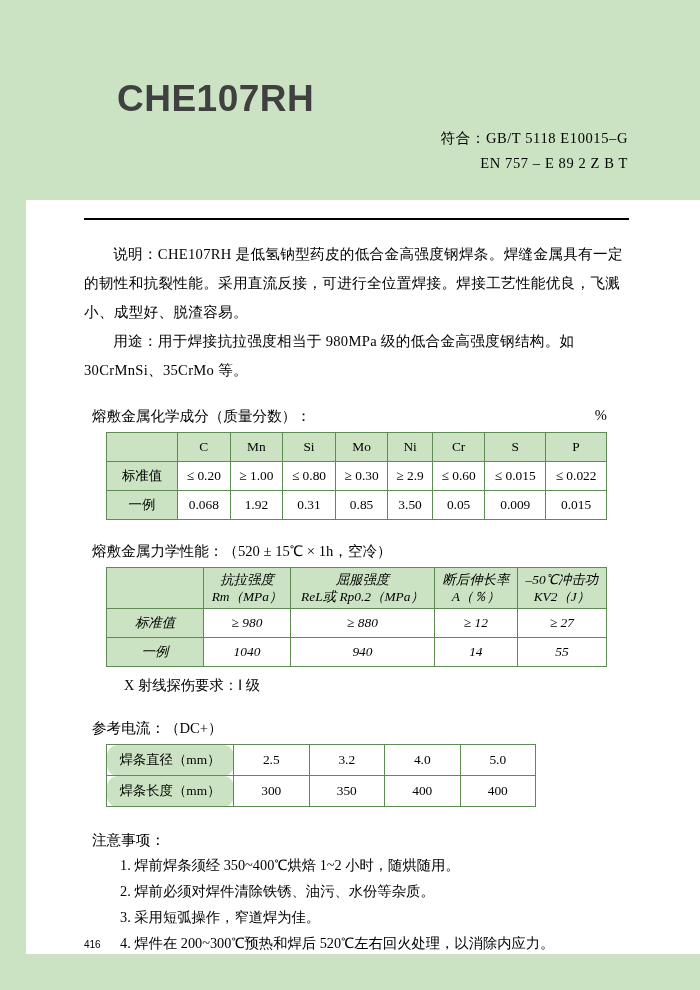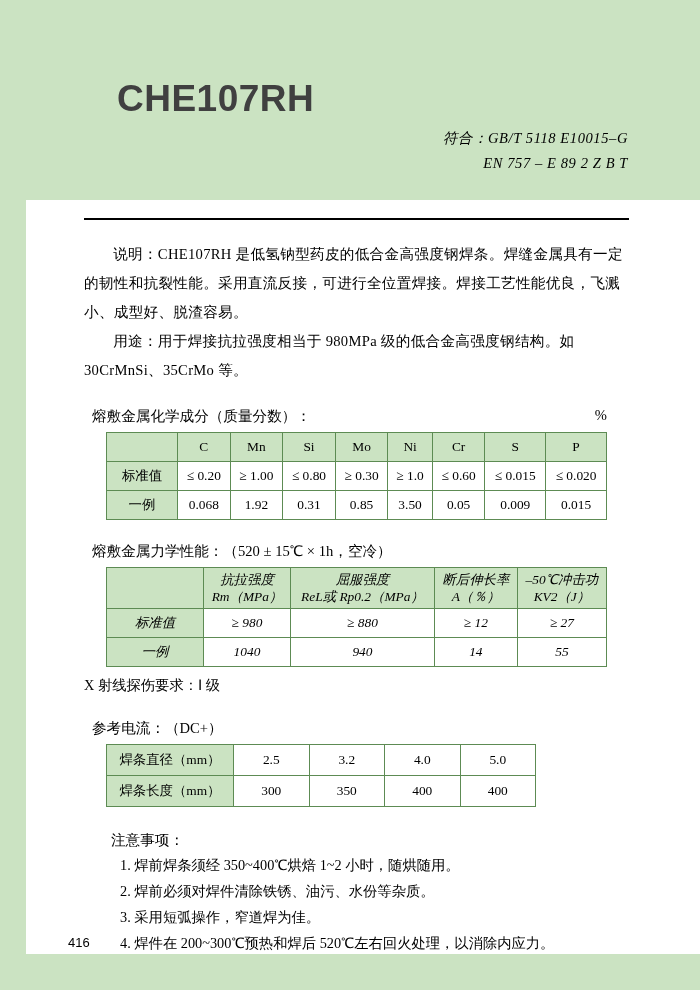--- a/index.html
+++ b/index.html
@@ -41,21 +41,20 @@
     margin-left: 33px;
   }
   .header-standards {
     position: absolute;
     right: 72px;
     top: 126px;
     text-align: right;
     font-size: 14.5px;
     line-height: 25px;
     letter-spacing: 0.6px;
-    font-style: italic;
   }
   
   .left-strip {
     position: absolute;
     left: 0;
     top: 200px;
     width: 26px;
     height: 790px;
     background: #cbe3c2;
   }
@@ -115,43 +114,44 @@
   .hdr-cell {
     background: #cbe3c2;
   }
   .tbl-chem { width: 501px; }
   .tbl-chem td { height: 22px; }
   .tbl-chem .lbl { width: 62px; }
   .tbl-mech { width: 501px; }
   .tbl-mech td { height: 22px; font-style: italic; }
   .tbl-mech .lbl { width: 88px; }
   .tbl-cur { width: 430px; }
-  .tbl-cur td { height: 24px; }
+  .tbl-cur td { height: 24px; border-radius: 11px; }
   .tbl-cur .lbl { width: 118px; text-align: center; }
   .notes {
     margin-top: 6px;
+    margin-left: 40px;
     font-size: 14.3px;
     line-height: 24px;
   }
   .attn-title {
     margin-top: 24px;
-    margin-left: 27px;
+    margin-left: 8px;
     font-size: 14.6px;
   }
   .attn-list {
     margin-top: 2px;
     margin-left: 36px;
     font-size: 14.3px;
     line-height: 26px;
   }
   .page-num {
     position: absolute;
-    left: 68px;
+    left: 84px;
     bottom: 40px;
-    font-size: 13px;
+    font-size: 10px;
     font-family: "Liberation Sans", sans-serif;
   }
   .two-line { line-height: 17px; }
 </style>
 </head>
 <body>
 
 <div class="page">
 
   <div class="header-band"></div>
@@ -189,24 +189,24 @@
         <td class="hdr-cell">Cr</td>
         <td class="hdr-cell">S</td>
         <td class="hdr-cell">P</td>
       </tr>
       <tr>
         <td class="hdr-cell lbl">标准值</td>
         <td>≤ 0.20</td>
         <td>≥ 1.00</td>
         <td>≤ 0.80</td>
         <td>≥ 0.30</td>
-        <td>≥ 1.0</td>
+        <td>≥ 2.9</td>
         <td>≤ 0.60</td>
         <td>≤ 0.015</td>
-        <td>≤ 0.020</td>
+        <td>≤ 0.022</td>
       </tr>
       <tr>
         <td class="hdr-cell lbl">一例</td>
         <td>0.068</td>
         <td>1.92</td>
         <td>0.31</td>
         <td>0.85</td>
         <td>3.50</td>
         <td>0.05</td>
         <td>0.009</td>

